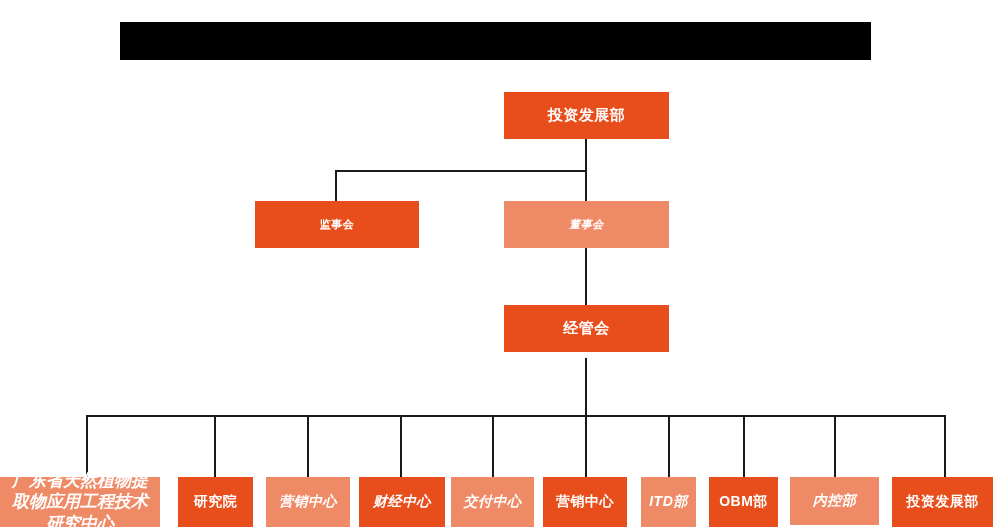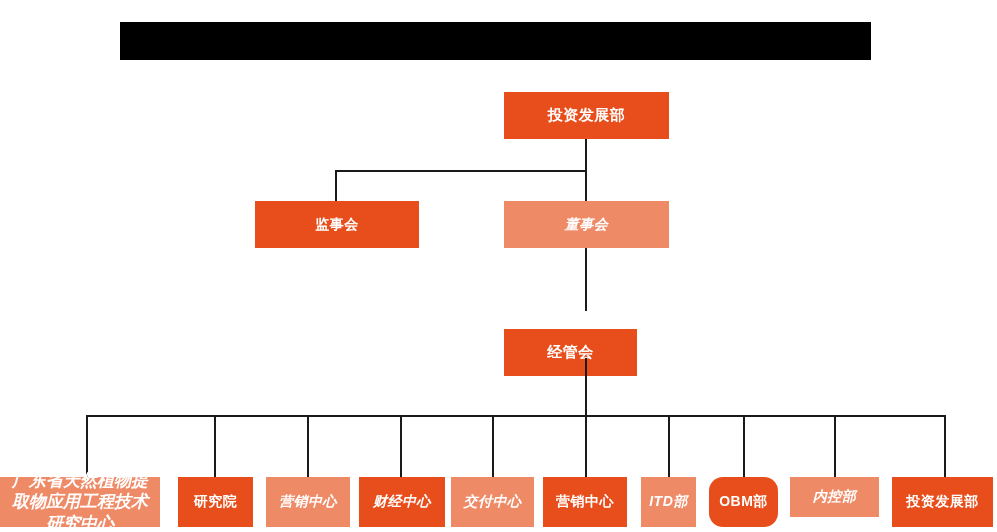--- a/index.html
+++ b/index.html
@@ -47,21 +47,21 @@
     color: #ffffff;
     font-weight: bold;
     letter-spacing: 0.5px;
     line-height: 1.25;
     padding: 2px 4px;
   }
   .node.dark  { background: #E84E1B; }
   .node.light { background: #EF8A67; font-style: italic; }
 
   .node.lvl1 { font-size: 15px; }
-  .node.lvl2 { font-size: 14px; }
+  .node.lvl2 { font-size: 11px; }
   .node.lvl3 { font-size: 15px; }
   .node.leaf { font-size: 14px; }
   .node.leaf.small { font-size: 17px; letter-spacing: 0px; }
 
   
   .vline {
     position: absolute;
     width: 2px;
     background: #1a1a1a;
   }
@@ -95,21 +95,21 @@
   <div class="node dark lvl2" style="left:255px; top:201px; width:164px; height:47px;">
     <span>监事会</span>
   </div>
 
   <div class="node light lvl2" style="left:504px; top:201px; width:165px; height:47px;">
     <span>董事会</span>
   </div>
 
   <div class="vline" style="left:585px; top:248px; height:63px;"></div>
 
-  <div class="node dark lvl3" style="left:504px; top:329px; width:133px; height:47px;">
+  <div class="node dark lvl3" style="left:504px; top:305px; width:165px; height:47px;">
     <span>经管会</span>
   </div>
 
   <div class="vline" style="left:585px; top:358px; height:58px;"></div>
 
   <div class="hline" style="left:86px; top:415px; width:859px;"></div>
 
   <div class="vline" style="left:86px;  top:415px; height:62px;"></div>
   <div class="vline" style="left:214px; top:415px; height:62px;"></div>
   <div class="vline" style="left:307px; top:415px; height:62px;"></div>
@@ -142,25 +142,25 @@
   </div>
 
   <div class="node dark leaf" style="left:543px; top:477px; width:84px; height:50px;">
     <span>营销中心</span>
   </div>
 
   <div class="node light leaf" style="left:641px; top:477px; width:55px; height:50px;">
     <span>ITD部</span>
   </div>
 
-  <div class="node dark leaf" style="left:709px; top:477px; width:69px; height:50px;border-radius:14px;">
+  <div class="node dark leaf" style="left:709px; top:477px; width:69px; height:50px;">
     <span>OBM部</span>
   </div>
 
-  <div class="node light leaf" style="left:790px; top:477px; width:89px; height:40px;">
+  <div class="node light leaf" style="left:790px; top:477px; width:89px; height:48px;">
     <span>内控部</span>
   </div>
 
   <div class="node dark leaf" style="left:892px; top:477px; width:101px; height:50px;">
     <span>投资发展部</span>
   </div>
 
 </div>
 
 </body></html>

